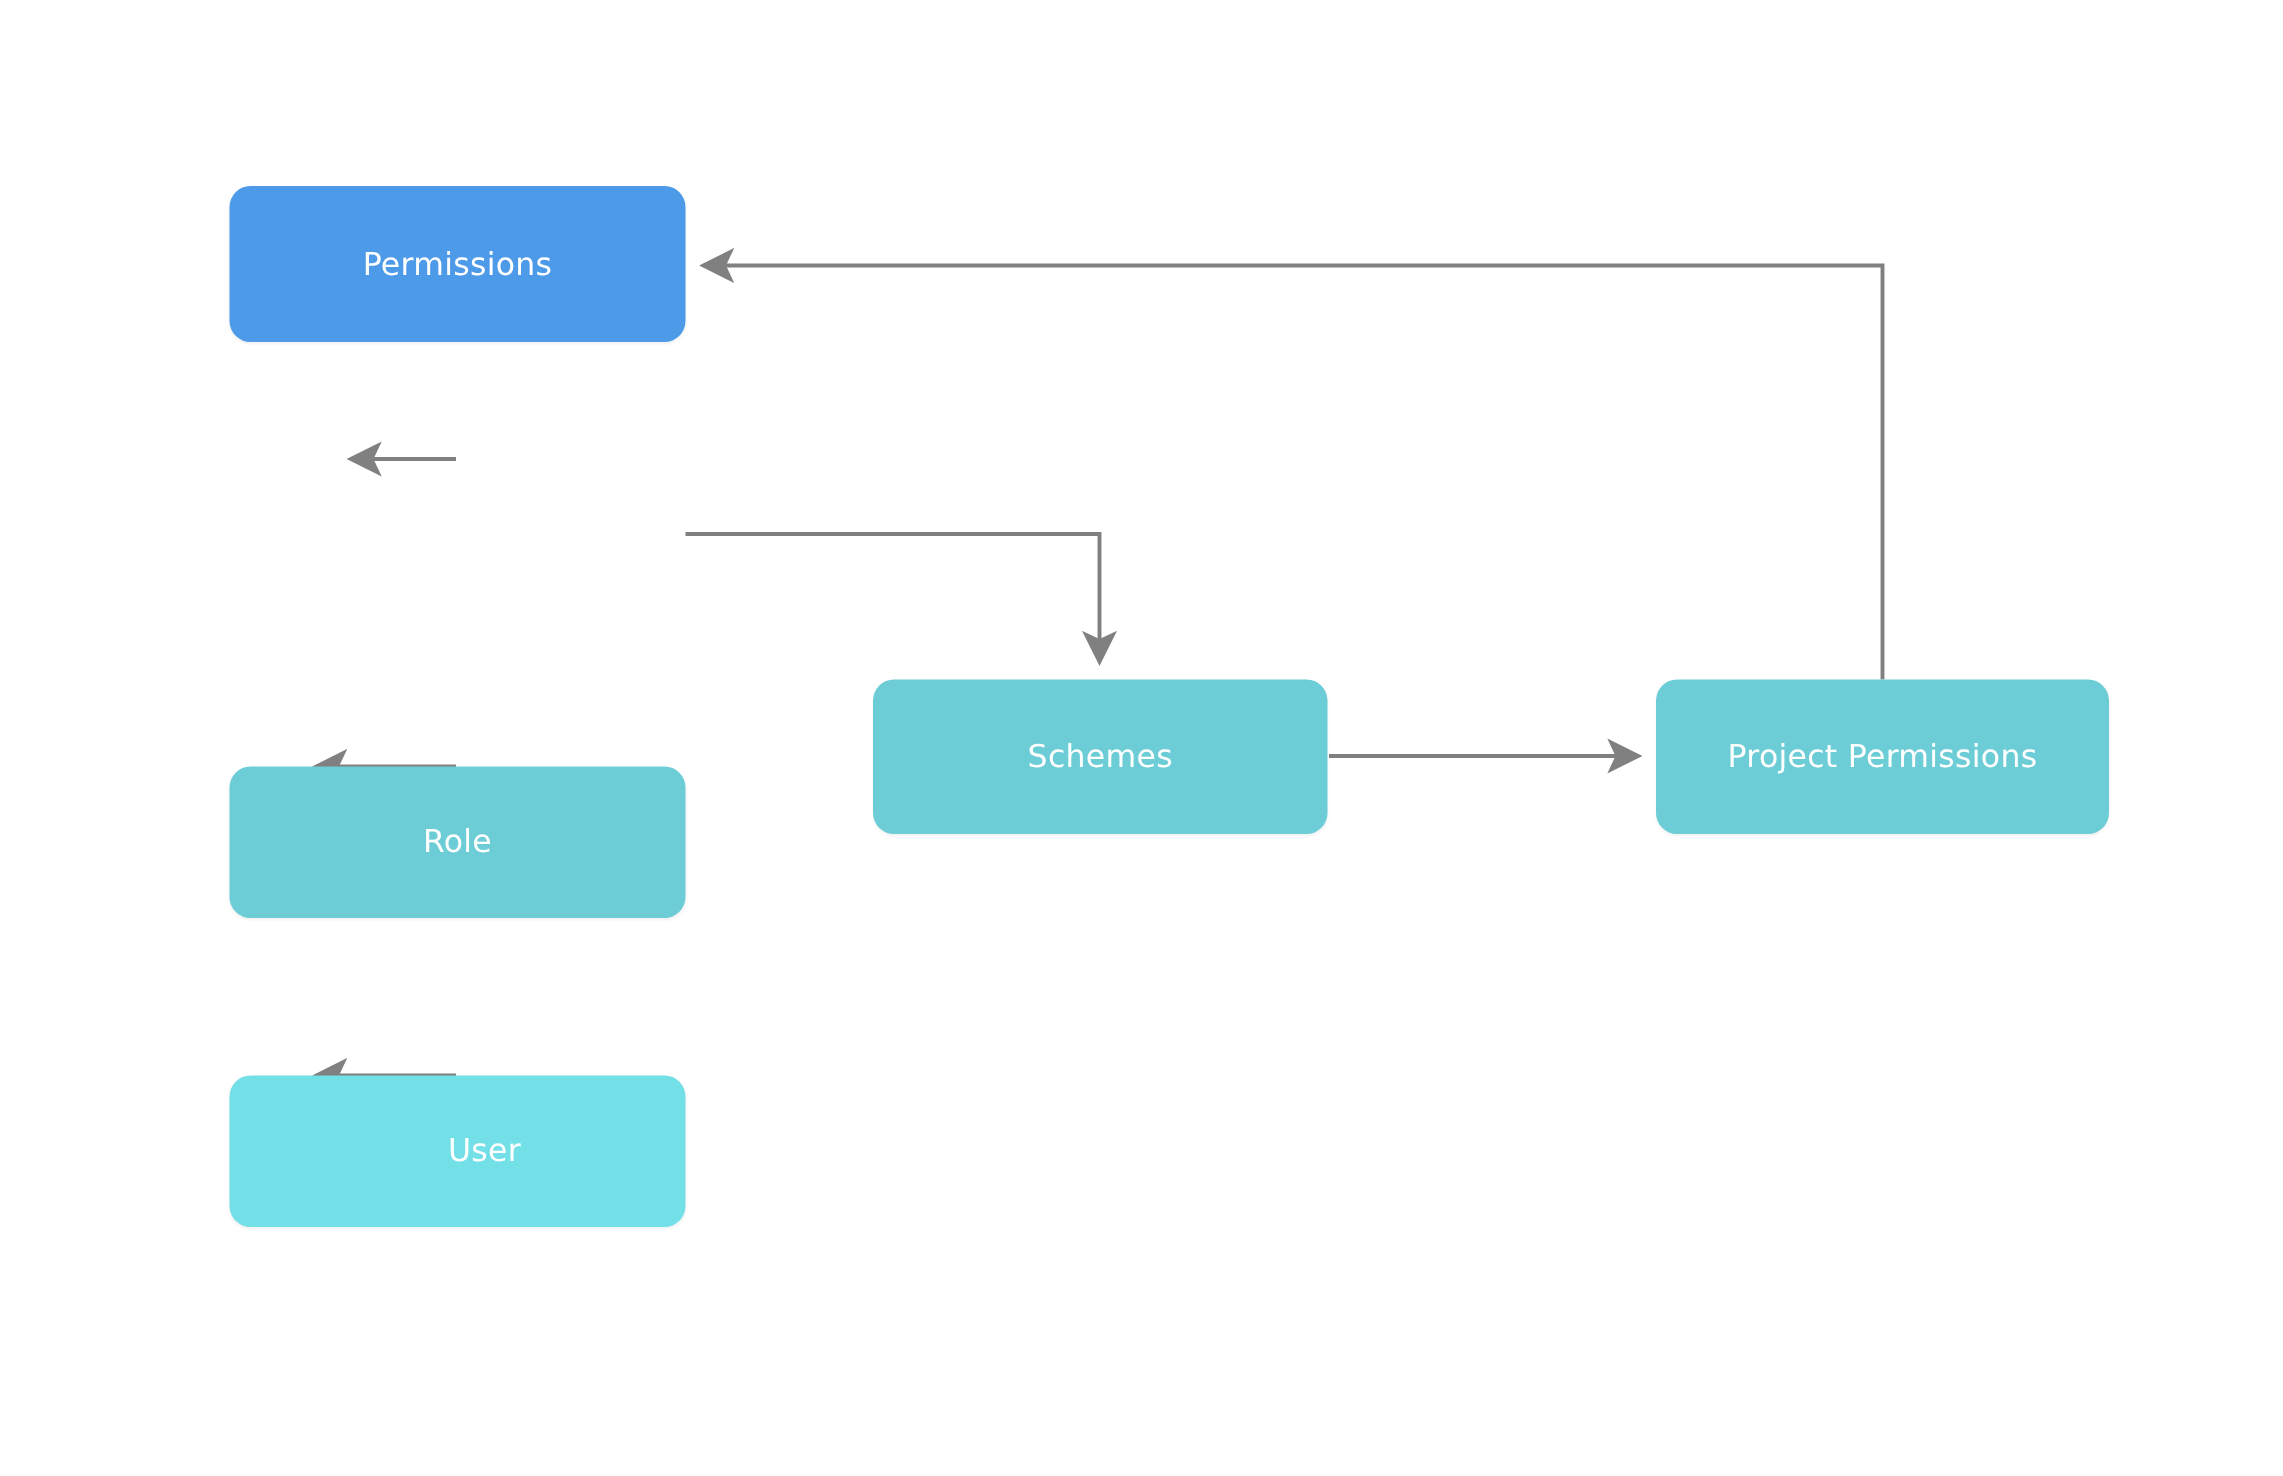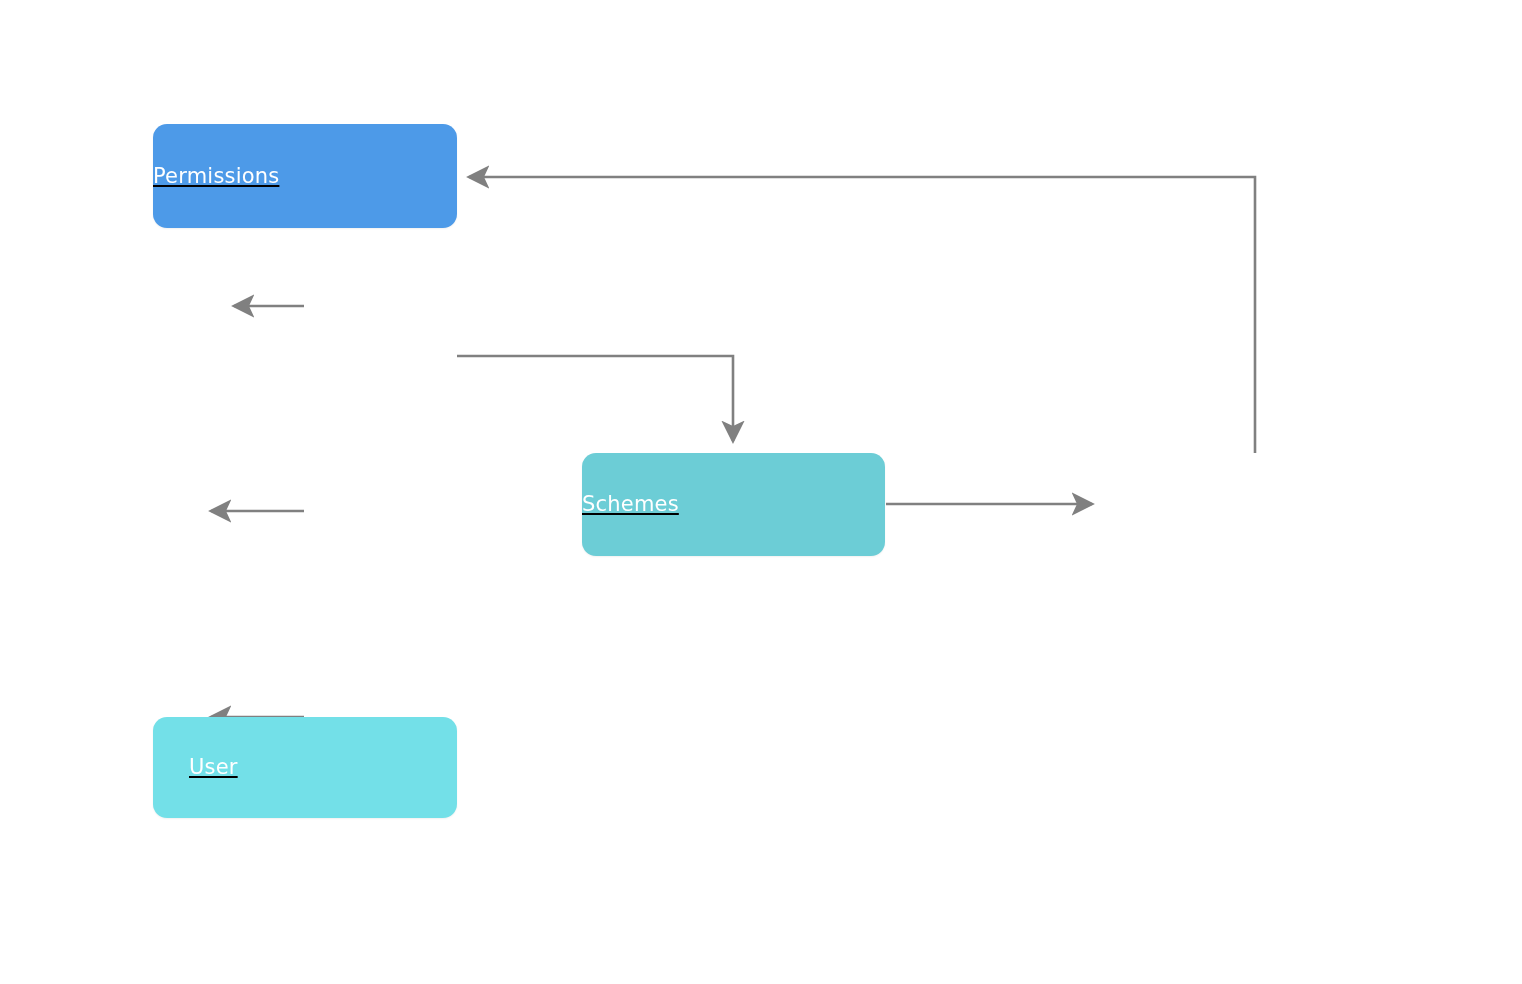--- a/index.html
+++ b/index.html
@@ -26,24 +26,24 @@
     left: 0;
     top: 0;
     width: 1522px;
     height: 984px;
     pointer-events: none;
   }
   .node {
     position: absolute;
     display: flex;
     align-items: center;
+    justify-content: center;
     border-radius: 14px;
     box-sizing: border-box;
     box-shadow: 0 1px 2px rgba(0,0,0,0.06);
-    text-decoration: underline;
   }
   .node-label {
     color: #ffffff;
     font-size: 21px;
     font-weight: 400;
     letter-spacing: 0.2px;
     white-space: nowrap;
     line-height: 1;
   }
   
@@ -92,23 +92,29 @@
     <g>
       <path d="M 1255 453 L 1255 177 L 469 177" fill="none" stroke="#808080" stroke-width="2.6" marker-end="url(#arrow-head)"></path>
     </g>
   </svg>
 
   <div class="node" id="node-permissions" style="background:#4d9ae8">
     <span class="node-label">Permissions</span>
   </div>
 
 
+  <div class="node" id="node-role" style="background:#6ccdd6">
+    <span class="node-label">Role</span>
+  </div>
 
   <div class="node" id="node-user" style="background:#73e0e8">
     <span class="node-label">User</span>
   </div>
 
   <div class="node" id="node-projects" style="background:#6ccdd6">
     <span class="node-label">Schemes</span>
   </div>
 
+  <div class="node" id="node-project-permissions" style="background:#6ccdd6">
+    <span class="node-label">Project Permissions</span>
+  </div>
 
 </div>
 
 </body></html>

